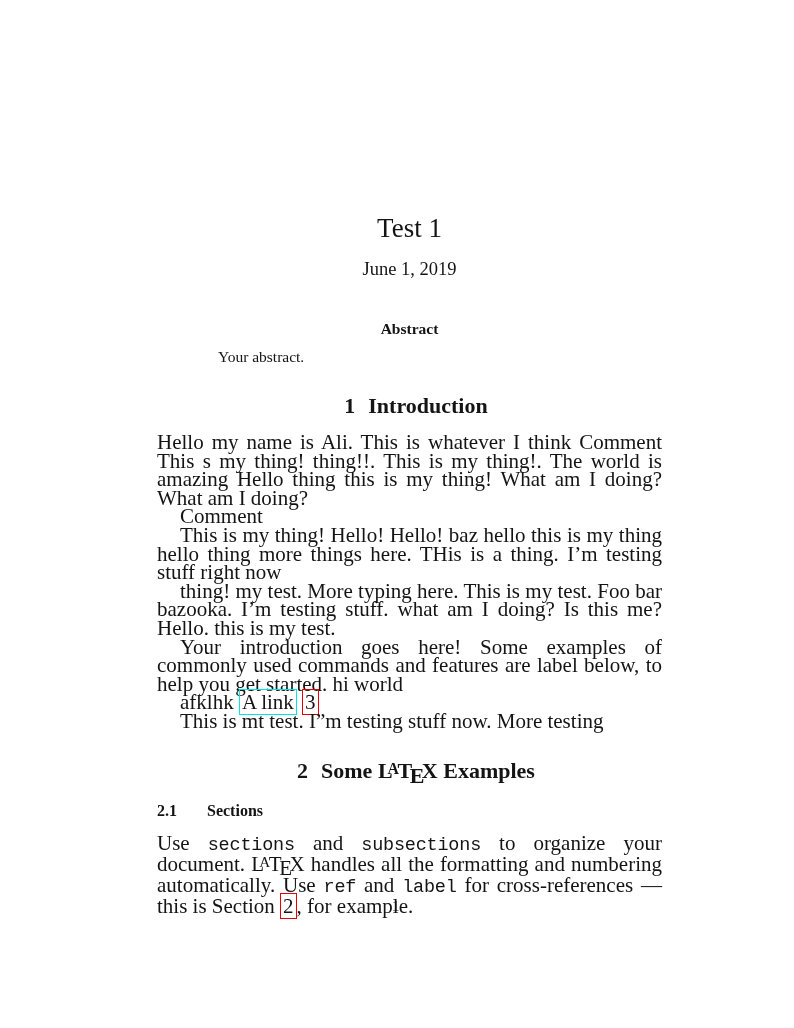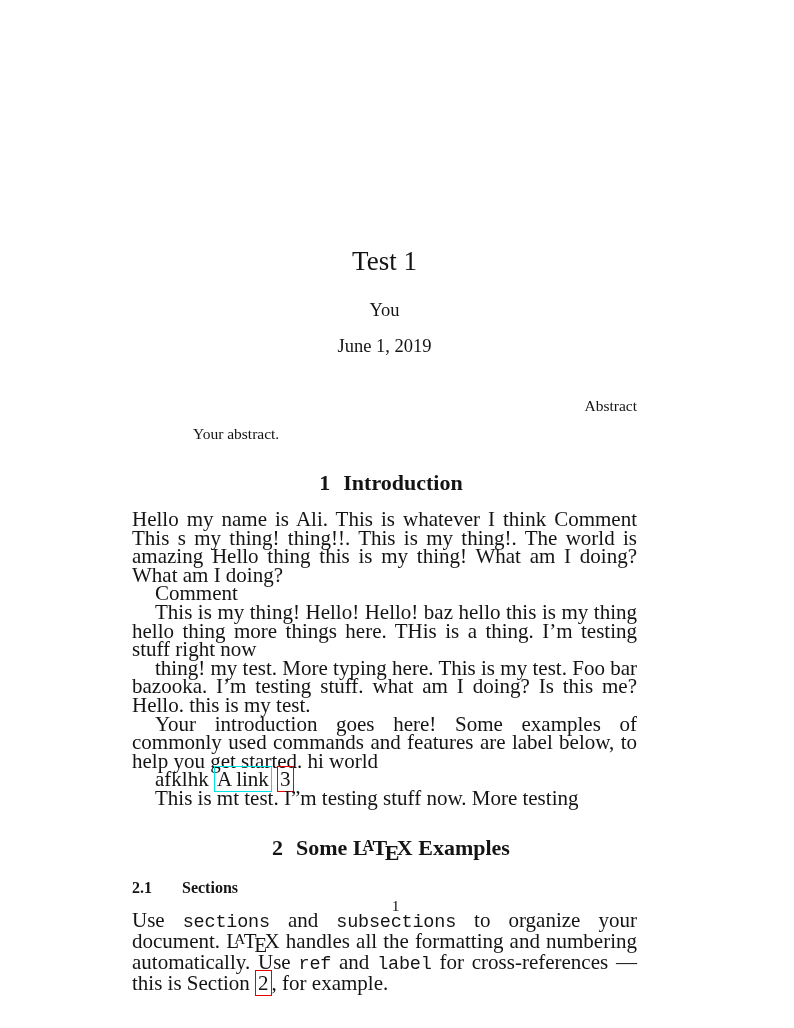--- a/index.html
+++ b/index.html
@@ -5,31 +5,31 @@
   html,body{margin:0;padding:0;background:#ffffff;}
   .page{
     position:relative;
     width:794px;height:1028px;
     background:#ffffff;
     font-family:"Liberation Serif","DejaVu Serif",serif;
     color:#141414;
     overflow:hidden;
   }
   .content{
-    position:absolute;left:132px;top:0;width:505px;margin-top:33px;
+    position:absolute;left:157px;top:0;width:505px;
   }
   
   .titleblock{padding-top:213px;text-align:center;}
   .doc-title{font-size:27px;line-height:31px;}
   .doc-author{font-size:18.5px;line-height:21px;margin-top:23px;}
   .doc-date{font-size:18.5px;line-height:21px;margin-top:15px;}
   
   .abstract-heading{
-    margin-top:40px;text-align:right;
-    font-weight:normal;font-size:15.5px;line-height:18px;
+    margin-top:40px;text-align:center;
+    font-weight:bold;font-size:15.5px;line-height:18px;
   }
   .abstract-body{
     margin:9px 39px 0 39px;text-indent:22px;
     font-size:15.5px;line-height:19px;text-align:justify;
   }
   
   .sec{
     font-weight:bold;font-size:22px;line-height:25px;
     margin-top:27px;margin-bottom:15px;text-align:center;
   }
@@ -72,21 +72,20 @@
   }
 </style>
 </head>
 <body>
 
 <div class="page">
   <div class="content">
 
     <div class="titleblock">
       <div class="doc-title">Test 1</div>
-      <div class="doc-author">You</div>
       <div class="doc-date">June 1, 2019</div>
     </div>
 
     <div>
       <div class="abstract-heading">Abstract</div>
       <p class="abstract-body">Your abstract.</p>
     </div>
 
     <div id="doc-body">
         <div class="sec"><span class="secnum">1</span><span class="sectitle">Introduction</span></div>

